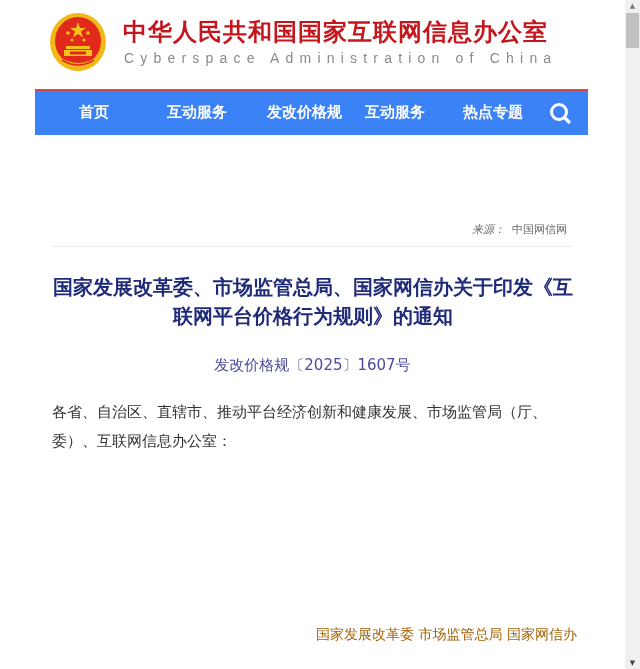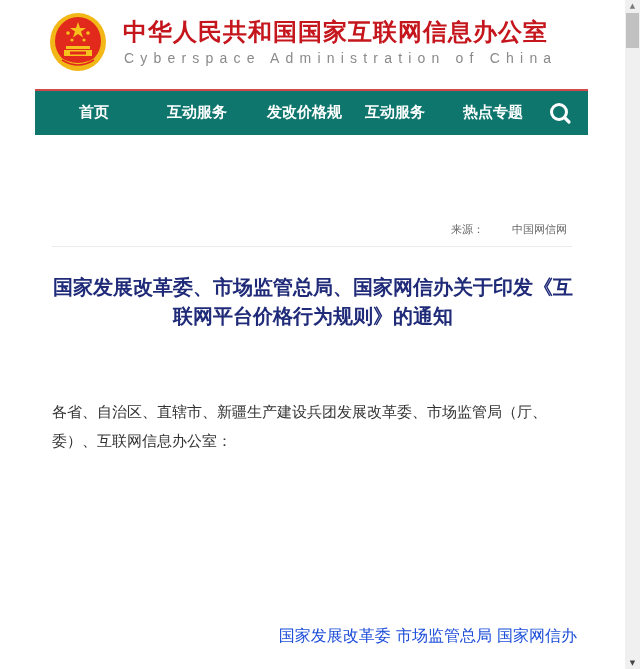--- a/index.html
+++ b/index.html
@@ -21,37 +21,37 @@
     .site-title-en {
       position: absolute; left: 124px; top: 50px;
       font-family: "Liberation Sans", sans-serif;
       font-size: 14px; color: #8a8a8a; letter-spacing: 6.2px;
       white-space: nowrap;
     }
 
     
     .nav {
       position: absolute; left: 35px; top: 89px; width: 553px; height: 46px;
-      background: #0f766e; border-top: 2px solid #d2494e; box-sizing: border-box;
+      background: #3b82f6; border-top: 2px solid #d2494e; box-sizing: border-box;
       display: flex; align-items: center;
     }
     .nav-item {
       color: #ffffff; font-size: 15px; font-weight: bold; position: absolute; top: 12px;
       white-space: nowrap; cursor: pointer;
     }
     .search-btn { position: absolute; left: 512px; top: 9px; width: 28px; height: 28px; cursor: pointer; }
 
     
     .article-title {
       position: absolute; left: 0; top: 160px; width: 625px; text-align: center;
       font-size: 17px; font-weight: bold; color: #222;
     }
     .meta-date { position: absolute; left: 57px; top: 222px; font-size: 11px; color: #555; }
     .meta-source { position: absolute; right: 58px; top: 222px; font-size: 11px; color: #666; }
-    .meta-source .src-label { margin-right: 28px; }
+    .meta-source .src-label { margin-right: 7px; font-style: italic; }
     .meta-divider { position: absolute; left: 52px; top: 246px; width: 520px; height: 1px; background: #ececec; }
 
     .doc-heading {
       position: absolute; left: 52px; top: 273px; width: 522px; text-align: center;
       font-size: 20px; font-weight: bold; color: #1f2a78; line-height: 29px;
     }
     .doc-number {
       position: absolute; left: 0; top: 356px; width: 625px; text-align: center;
       font-size: 15px; color: #4b4b9e;
     }
@@ -59,21 +59,21 @@
     .body-text {
       position: absolute; left: 52px; width: 525px;
       font-family: "DejaVu Serif", "Liberation Serif", serif;
       font-size: 15px; color: #333; line-height: 29px;
     }
     .addressee { top: 398px; }
     .paragraph { top: 480px; text-indent: 30px; }
     .signature {
       position: absolute; right: 48px; top: 626px;
       font-family: "DejaVu Serif", "Liberation Serif", serif;
-      font-size: 16px; color: #1d4ed8; white-space: nowrap;
+      font-size: 14px; color: #a16207; white-space: nowrap;
     }
 
     
     .scrollbar { position: absolute; left: 625px; top: 0; width: 15px; height: 669px; background: #f0f0f0; }
     .scroll-up, .scroll-down {
       position: absolute; left: 0; width: 15px; height: 12px; display: flex; align-items: center; justify-content: center;
       font-size: 7px; color: #7a7a7a; cursor: pointer;
     }
     .scroll-up { top: 0; }
     .scroll-down { bottom: 0; color: #444; }
@@ -115,22 +115,23 @@
     </svg>
   </div>
 
 
   <div class="meta-source">
     <span class="src-label">来源：</span><span>中国网信网</span>
   </div>
   <div class="meta-divider"></div>
 
   <div class="doc-heading">国家发展改革委、市场监管总局、国家网信办关于印发《互联网平台价格行为规则》的通知</div>
+  <div class="doc-number">发改价格规〔2025〕1607号</div>
 
-  <div class="body-text addressee">各省、自治区、直辖市、新疆生产建设兵团发展改革委、市场监管局（厅、委）、互联网信息办公室：</div>
+  <div class="body-text addressee">各省、自治区、直辖市、推动平台经济创新和健康发展、市场监管局（厅、委）、互联网信息办公室：</div>
 
   <div class="signature">国家发展改革委 市场监管总局 国家网信办</div>
 </div>
 
 <div class="scrollbar">
   <div class="scroll-up">▲</div>
   <div class="scroll-thumb"></div>
   <div class="scroll-down">▼</div>
 </div>
 

